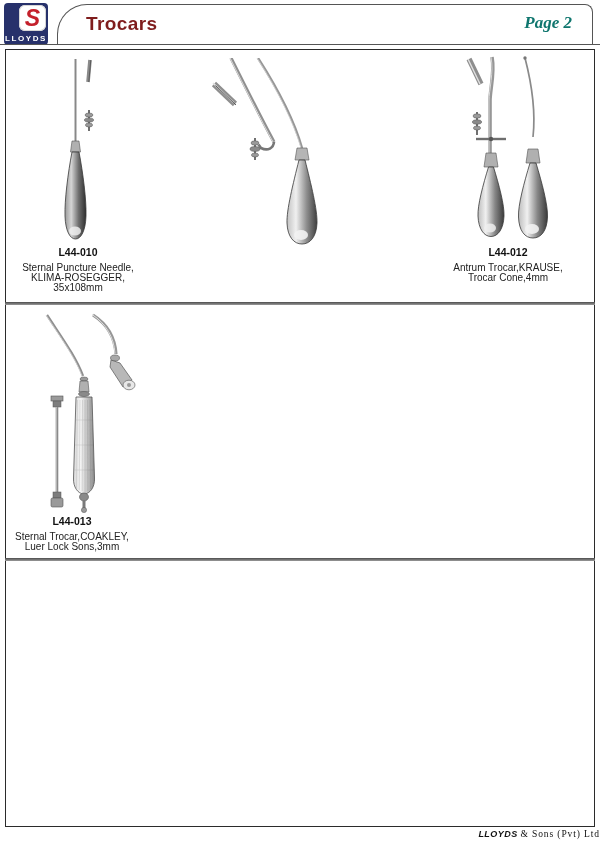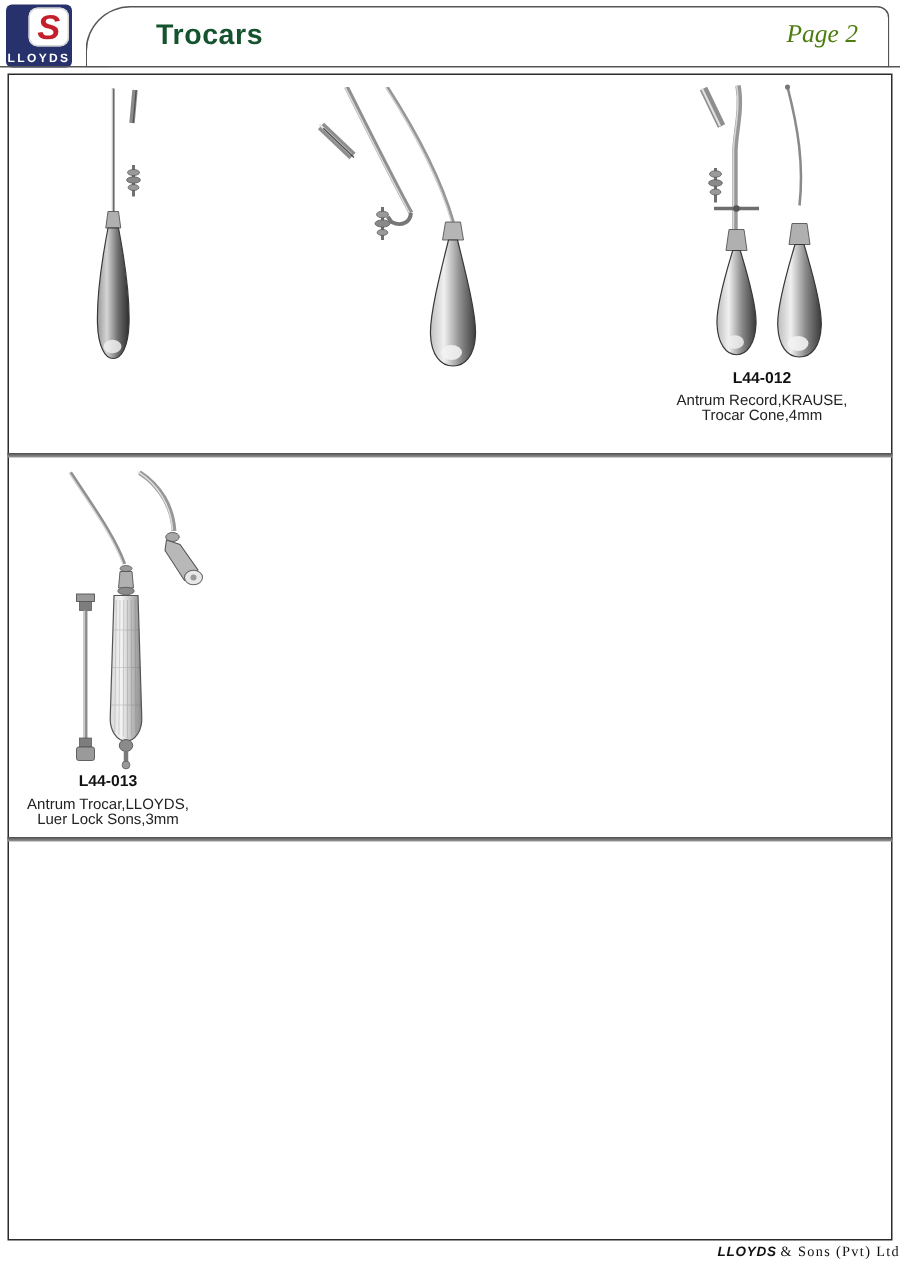--- a/index.html
+++ b/index.html
@@ -12,23 +12,23 @@
               border-radius:6px;display:flex;align-items:center;justify-content:center;
               box-shadow:0 0 0 1px #d6d6d6 inset;}
   .logo-s{color:#c4202b;font-weight:bold;font-style:italic;font-size:23px;line-height:1;
           font-family:"Liberation Sans",sans-serif;}
   .logo-name{position:absolute;left:0;right:0;bottom:2px;text-align:center;color:#ffffff;
              font-size:8px;font-weight:bold;letter-spacing:1.6px;}
   .header-tab{position:absolute;left:57px;top:4px;width:534px;height:40px;
               border:1.2px solid #555;border-bottom:none;border-radius:30px 8px 0 0;}
   .header-rule{position:absolute;left:0;top:44px;width:600px;border-top:1.2px solid #555;}
   .header-title{position:absolute;left:86px;top:13px;font-size:19px;font-weight:bold;
-                letter-spacing:0.4px;color:#14532d;margin-left:18px;}
+                letter-spacing:0.4px;color:#7f1d1d;}
   .page-label{position:absolute;right:28px;top:13px;font-family:"Liberation Serif",serif;
-              font-style:italic;font-weight:normal;font-size:17px;color:#4d7c0f;}
+              font-style:italic;font-weight:bold;font-size:17px;color:#0f766e;}
 
   
   .main-box{position:absolute;left:5px;top:49px;width:588px;height:776px;border:1.6px solid #2b2b2b;}
   .divider{position:absolute;left:5px;width:590px;height:3px;background:linear-gradient(#4c4c4c,#9a9a9a);}
   .divider-1{top:302px;}
   .divider-2{top:558px;}
 
   
   .fig{position:absolute;}
   .fig-1{left:20px;top:55px;}
@@ -188,31 +188,37 @@
     <line x1="74" y1="191" x2="74" y2="198" stroke="#7a7a7a" stroke-width="3"></line>
     <circle cx="74" cy="200" r="2.6" fill="#9a9a9a" stroke="#555" stroke-width="0.5"></circle>
     <path d="M83,5 C97,14 105,28 106,44" fill="none" stroke="#979797" stroke-width="3.2"></path>
     <path d="M82,4.5 C96,13.5 104,27.5 105,43.5" fill="none" stroke="#dedede" stroke-width="1"></path>
     <ellipse cx="105" cy="48" rx="4.5" ry="3" fill="#a8a8a8" stroke="#555" stroke-width="0.6"></ellipse>
     <path d="M101,50 L110,53 L122,70 L113,77 L100,57 Z" fill="#b8b8b8" stroke="#555" stroke-width="0.7"></path>
     <ellipse cx="119" cy="75" rx="6" ry="4.8" fill="#e8e8e8" stroke="#666" stroke-width="0.7"></ellipse>
     <circle cx="119" cy="75" r="2" fill="#9a9a9a"></circle>
   </svg>
 
+  <div class="caption cap-1">
+    <div class="code">L44-010</div>
+    <div class="line">Sternal Puncture Needle,</div>
+    <div class="line">KLIMA-ROSEGGER,</div>
+    <div class="line">35x108mm</div>
+  </div>
 
 
   <div class="caption cap-3">
     <div class="code">L44-012</div>
-    <div class="line">Antrum Record,KRAUSE,</div>
+    <div class="line">Antrum Trocar,KRAUSE,</div>
     <div class="line">Trocar Cone,4mm</div>
   </div>
 
   <div class="caption cap-4">
     <div class="code">L44-013</div>
-    <div class="line">Antrum Trocar,LLOYDS,</div>
+    <div class="line">Sternal Trocar,COAKLEY,</div>
     <div class="line">Luer Lock Sons,3mm</div>
   </div>
 
   <div class="footer">
     <span class="f-brand">LLOYDS</span>
     <span class="f-suffix">&amp; Sons (Pvt) Ltd</span>
   </div>
 
 </div>
 

